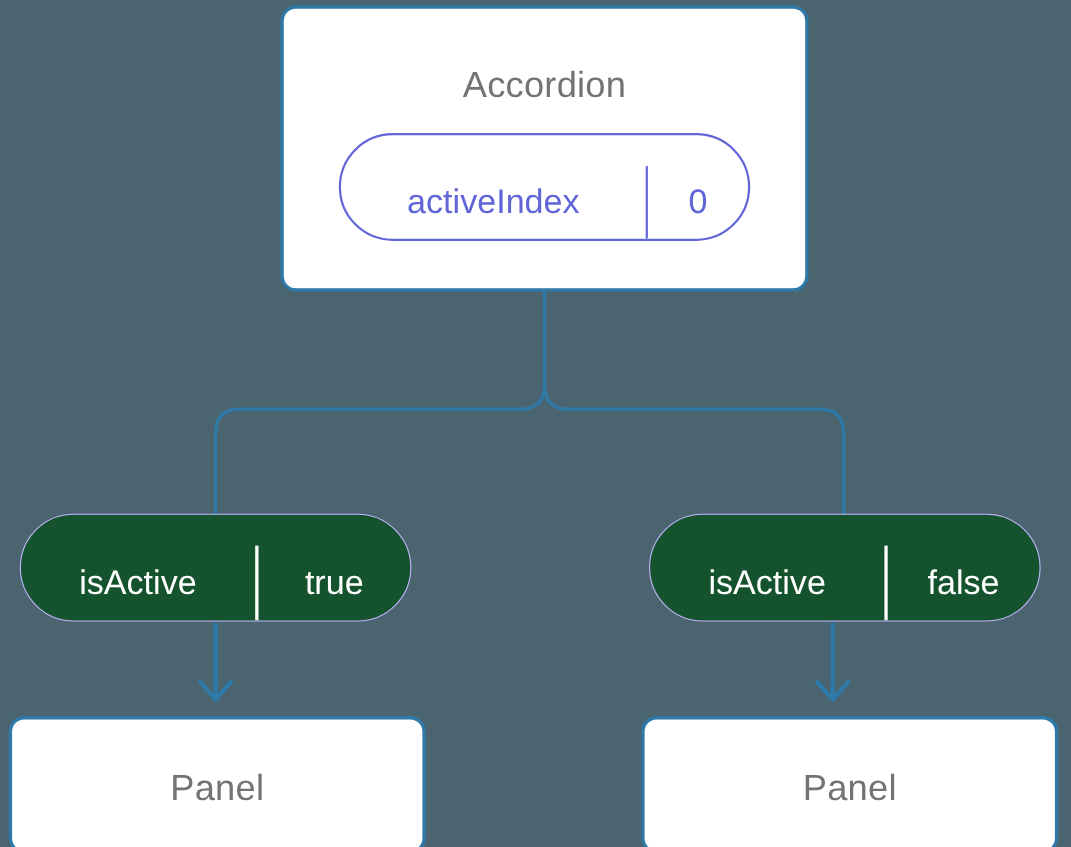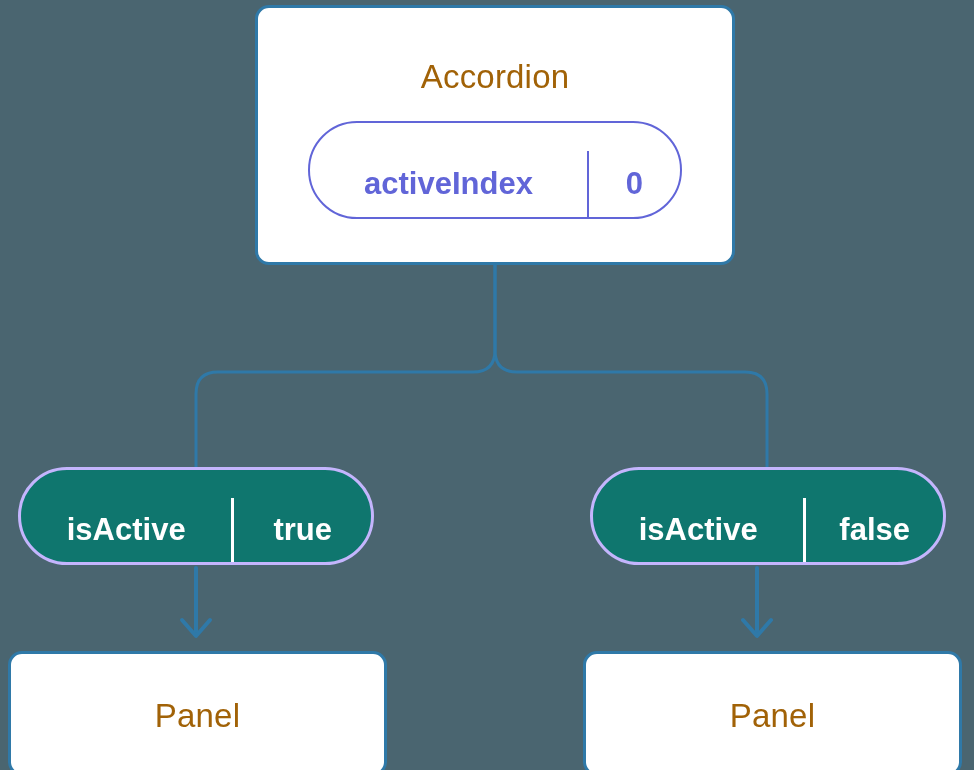--- a/index.html
+++ b/index.html
@@ -35,21 +35,21 @@
     position: absolute;
     background: #ffffff;
     border: 3px solid #2f79a8;
     border-radius: 14px;
     box-sizing: border-box;
     display: flex;
     flex-direction: column;
     align-items: center;
   }
   .card-title {
-    color: #a16207;
+    color: #737373;
     font-size: 33px;
     font-weight: 400;
     letter-spacing: 0.2px;
     white-space: nowrap;
   }
   #card-accordion {
     left: 255px;
     top: 5px;
     width: 480px;
     height: 260px;
@@ -73,38 +73,38 @@
     align-items: stretch;
     border-radius: 999px;
     overflow: hidden;
     z-index: 3;
   }
   .pill .seg {
     display: flex;
     align-items: center;
     justify-content: center;
     font-size: 31px;
-    font-weight: 700;
+    font-weight: 400;
     white-space: nowrap;
     box-sizing: border-box;
     margin-top: 28px;
   }
 
   
   .pill-outline {
     border: 2px solid #6165d8;
     background: #ffffff;
   }
   .pill-outline .seg { color: #6165d8; }
   .pill-outline .seg-value { border-left: 2px solid #6165d8; }
 
   
   .pill-filled {
-    background: #0f766e;
-    border: 3px solid #c4b5fd;
+    background: #14532d;
+    border: 1px solid #c4b5fd;
   }
   .pill-filled .seg { color: #ffffff; }
   .pill-filled .seg-value { border-left: 3px solid #ffffff; text-align: center; }
 
   #pill-active-index { left: 308px; top: 121px; width: 374px; height: 98px; }
   #pill-active-index .seg-key   { width: 280px; }
   #pill-active-index .seg-value { width: 94px; }
 
   #pill-is-active-left  { left: 18px;  top: 467px; width: 356px; height: 98px; }
   #pill-is-active-right { left: 590px; top: 467px; width: 356px; height: 98px; }

